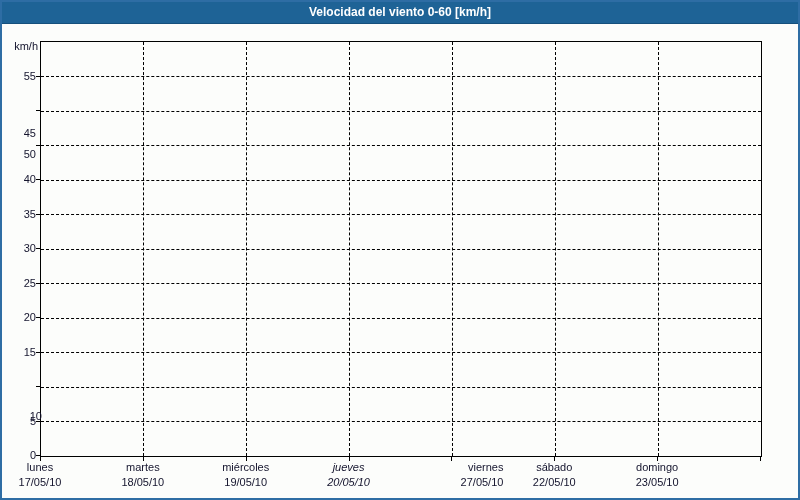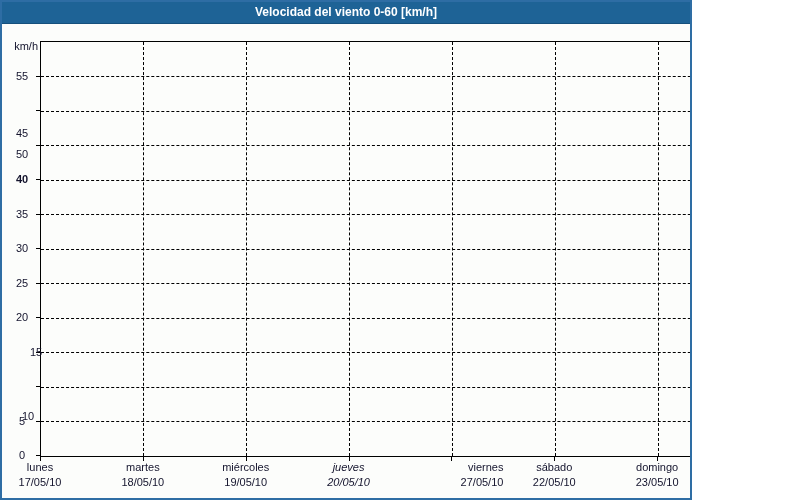--- a/index.html
+++ b/index.html
@@ -3,21 +3,21 @@
 <meta charset="utf-8">
 <style>
   html,body{margin:0;padding:0;}
   body{
     width:800px;height:500px;
     font-family:"Liberation Sans","DejaVu Sans",sans-serif;
     background:#ffffff;
   }
   .frame{
     position:relative;
-    width:692px;height:500px;
+    width:800px;height:500px;
     box-sizing:border-box;
     border:2px solid var(--frame-border,#2E6DA4);
     background:var(--page-bg,#FCFDFB);
     overflow:hidden;
   }
   .titlebar{
     position:absolute;left:0;top:0;right:0;
     height:21px;
     background:var(--header-bg,#1E6396);
     border-bottom:1px solid var(--header-edge,#15507C);
@@ -48,21 +48,21 @@
   .ytick{
     position:absolute;width:5px;height:1px;
     background:var(--plot-border,#000000);
   }
   .xtick{
     position:absolute;width:1px;height:5px;
     background:var(--plot-border,#000000);
   }
   .ylabel{
     position:absolute;
-    width:28px;text-align:center;
+    width:28px;text-align:right;
     font-size:11px;line-height:14px;
     color:var(--text-color,#14142D);
   }
   .unit{
     position:absolute;
     left:2px;top:38px;width:34px;
     text-align:right;
     font-size:11px;
     color:var(--text-color,#14142D);
   }
@@ -104,31 +104,31 @@
         <div class="vgrid" style="left: 616.643px;"></div>
       </div>
     <div id="yaxis">
         <div class="ytick" style="left: 34px; top: 453px;"></div>
         <div class="ylabel" style="left: 6px; top: 446px;">0</div>
         <div class="ytick" style="left: 34px; top: 418.5px;"></div>
         <div class="ylabel" style="left: 6px; top: 411.5px;">5</div>
         <div class="ytick" style="left: 34px; top: 384px;"></div>
         <div class="ylabel" style="left: 12px; top: 377px; margin-top: 30px;">10</div>
         <div class="ytick" style="left: 34px; top: 349.5px;"></div>
-        <div class="ylabel" style="left: 20px; top: 342.5px;">15</div>
+        <div class="ylabel" style="left: 6px; top: 342.5px;">15</div>
         <div class="ytick" style="left: 34px; top: 315px;"></div>
         <div class="ylabel" style="left: 6px; top: 308px;">20</div>
         <div class="ytick" style="left: 34px; top: 280.5px;"></div>
         <div class="ylabel" style="left: 6px; top: 273.5px;">25</div>
         <div class="ytick" style="left: 34px; top: 246px;"></div>
         <div class="ylabel" style="left: 6px; top: 239px;">30</div>
         <div class="ytick" style="left: 34px; top: 211.5px;"></div>
         <div class="ylabel" style="left: 6px; top: 204.5px;">35</div>
         <div class="ytick" style="left: 34px; top: 177px;"></div>
-        <div class="ylabel" style="left: 6px; top: 170px; font-weight: bold;">40</div>
+        <div class="ylabel" style="left: 6px; top: 170px;">40</div>
         <div class="ytick" style="left: 34px; top: 142.5px;"></div>
         <div class="ylabel" style="left: 6px; top: 124px;">45</div>
         <div class="ytick" style="left: 34px; top: 108px;"></div>
         <div class="ylabel" style="left: 6px; top: 101px; margin-top: 44px;">50</div>
         <div class="ytick" style="left: 34px; top: 73.5px;"></div>
         <div class="ylabel" style="left: 6px; top: 66.5px;">55</div>
       </div>
     <div id="xaxis">
         <div class="xtick" style="left: 38px; top: 454px;"></div>
         <div class="xlabel" style="left: -14px; top: 458px;">

